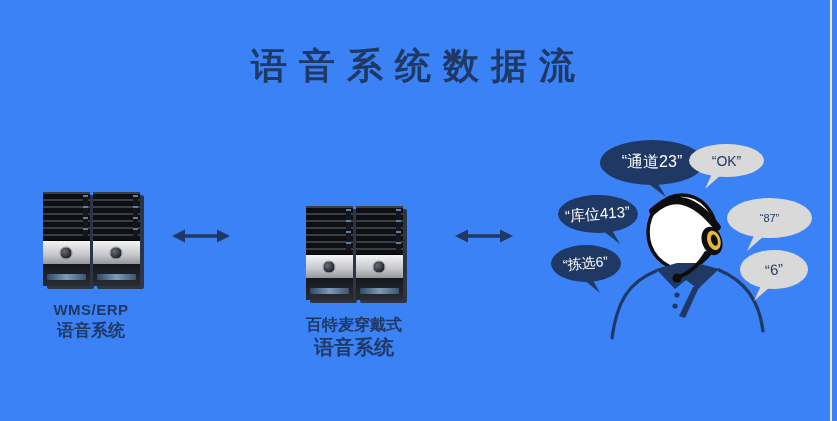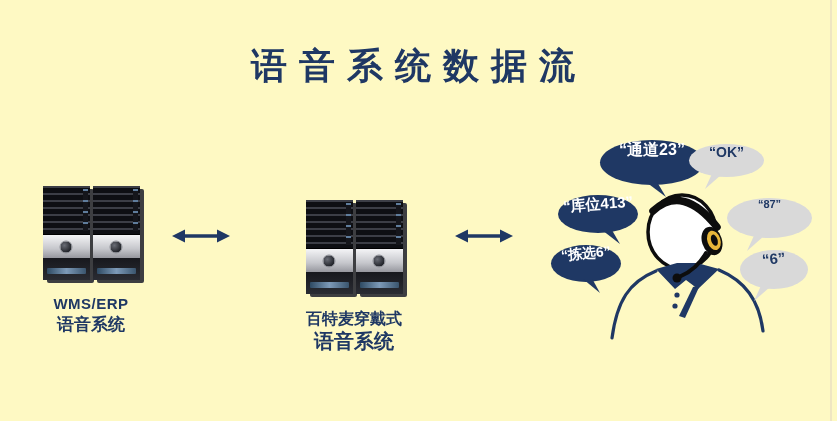--- a/index.html
+++ b/index.html
@@ -4,31 +4,31 @@
 <style>
   :root{
     --navy:#1F3864;
     --bubble-gray:#D9D9D9;
     --yellow:#E8B73A;
     --edge:#EFE6C2;
   }
   *{margin:0;padding:0;box-sizing:border-box;}
   html,body{background:#fff;}
   body{font-family:"Liberation Sans","DejaVu Sans",sans-serif;}
-  .canvas{position:relative;width:837px;height:421px;background:#fef9c3;overflow:hidden;}
+  .canvas{position:relative;width:837px;height:421px;background:#3b82f6;overflow:hidden;}
 
   
   .page-title{
     position:absolute;top:42px;left:0;right:10px;
     text-align:center;font-size:36px;font-weight:bold;
     color:var(--navy);letter-spacing:1px;white-space:pre;
   }
 
   
-  .node{position:absolute;display:flex;flex-direction:column;align-items:center;}
+  .node{position:absolute;display:flex;flex-direction:column;align-items:center;margin-top:6px;}
   .node-wms{left:36px;top:186px;width:110px;}
   .node-voice{left:294px;top:200px;width:120px;}
   .servers{display:flex;gap:3px;}
   .tower{
     position:relative;width:47px;height:94px;
     display:flex;flex-direction:column;
     border-radius:2px;background:#111;
     box-shadow:4px 3px 0 rgba(44,46,54,.92);
   }
   .vents{flex:0 0 52%;position:relative;
@@ -56,22 +56,22 @@
 
   
   .arrow{position:absolute;width:58px;height:20px;}
   .arrow-1{left:172px;top:226px;}
   .arrow-2{left:455px;top:226px;}
 
   
   .person{position:absolute;left:593px;top:183px;width:205px;height:166px;}
 
   
-  .bubble{position:absolute;display:flex;align-items:flex-start;justify-content:center;
-    border-radius:50%;font-weight:bold;text-align:center;}
+  .bubble{position:absolute;display:flex;align-items:center;justify-content:center;
+    border-radius:50%;font-weight:normal;text-align:center;}
   .bubble.navy{background:var(--navy);color:#fff;}
   .bubble.gray{background:var(--bubble-gray);color:var(--navy);}
   .bubble .tail{position:absolute;}
   .bubble.navy .tail{background:var(--navy);}
   .bubble.gray .tail{background:var(--bubble-gray);}
 
   .b-channel{left:600px;top:140px;width:104px;height:45px;font-size:16px;}
   .b-channel .tail{bottom:-12px;left:46px;width:20px;height:15px;
     clip-path:polygon(0 0,55% 0,100% 100%);}
   .b-ok{left:689px;top:144px;width:75px;height:33px;font-size:14px;}

